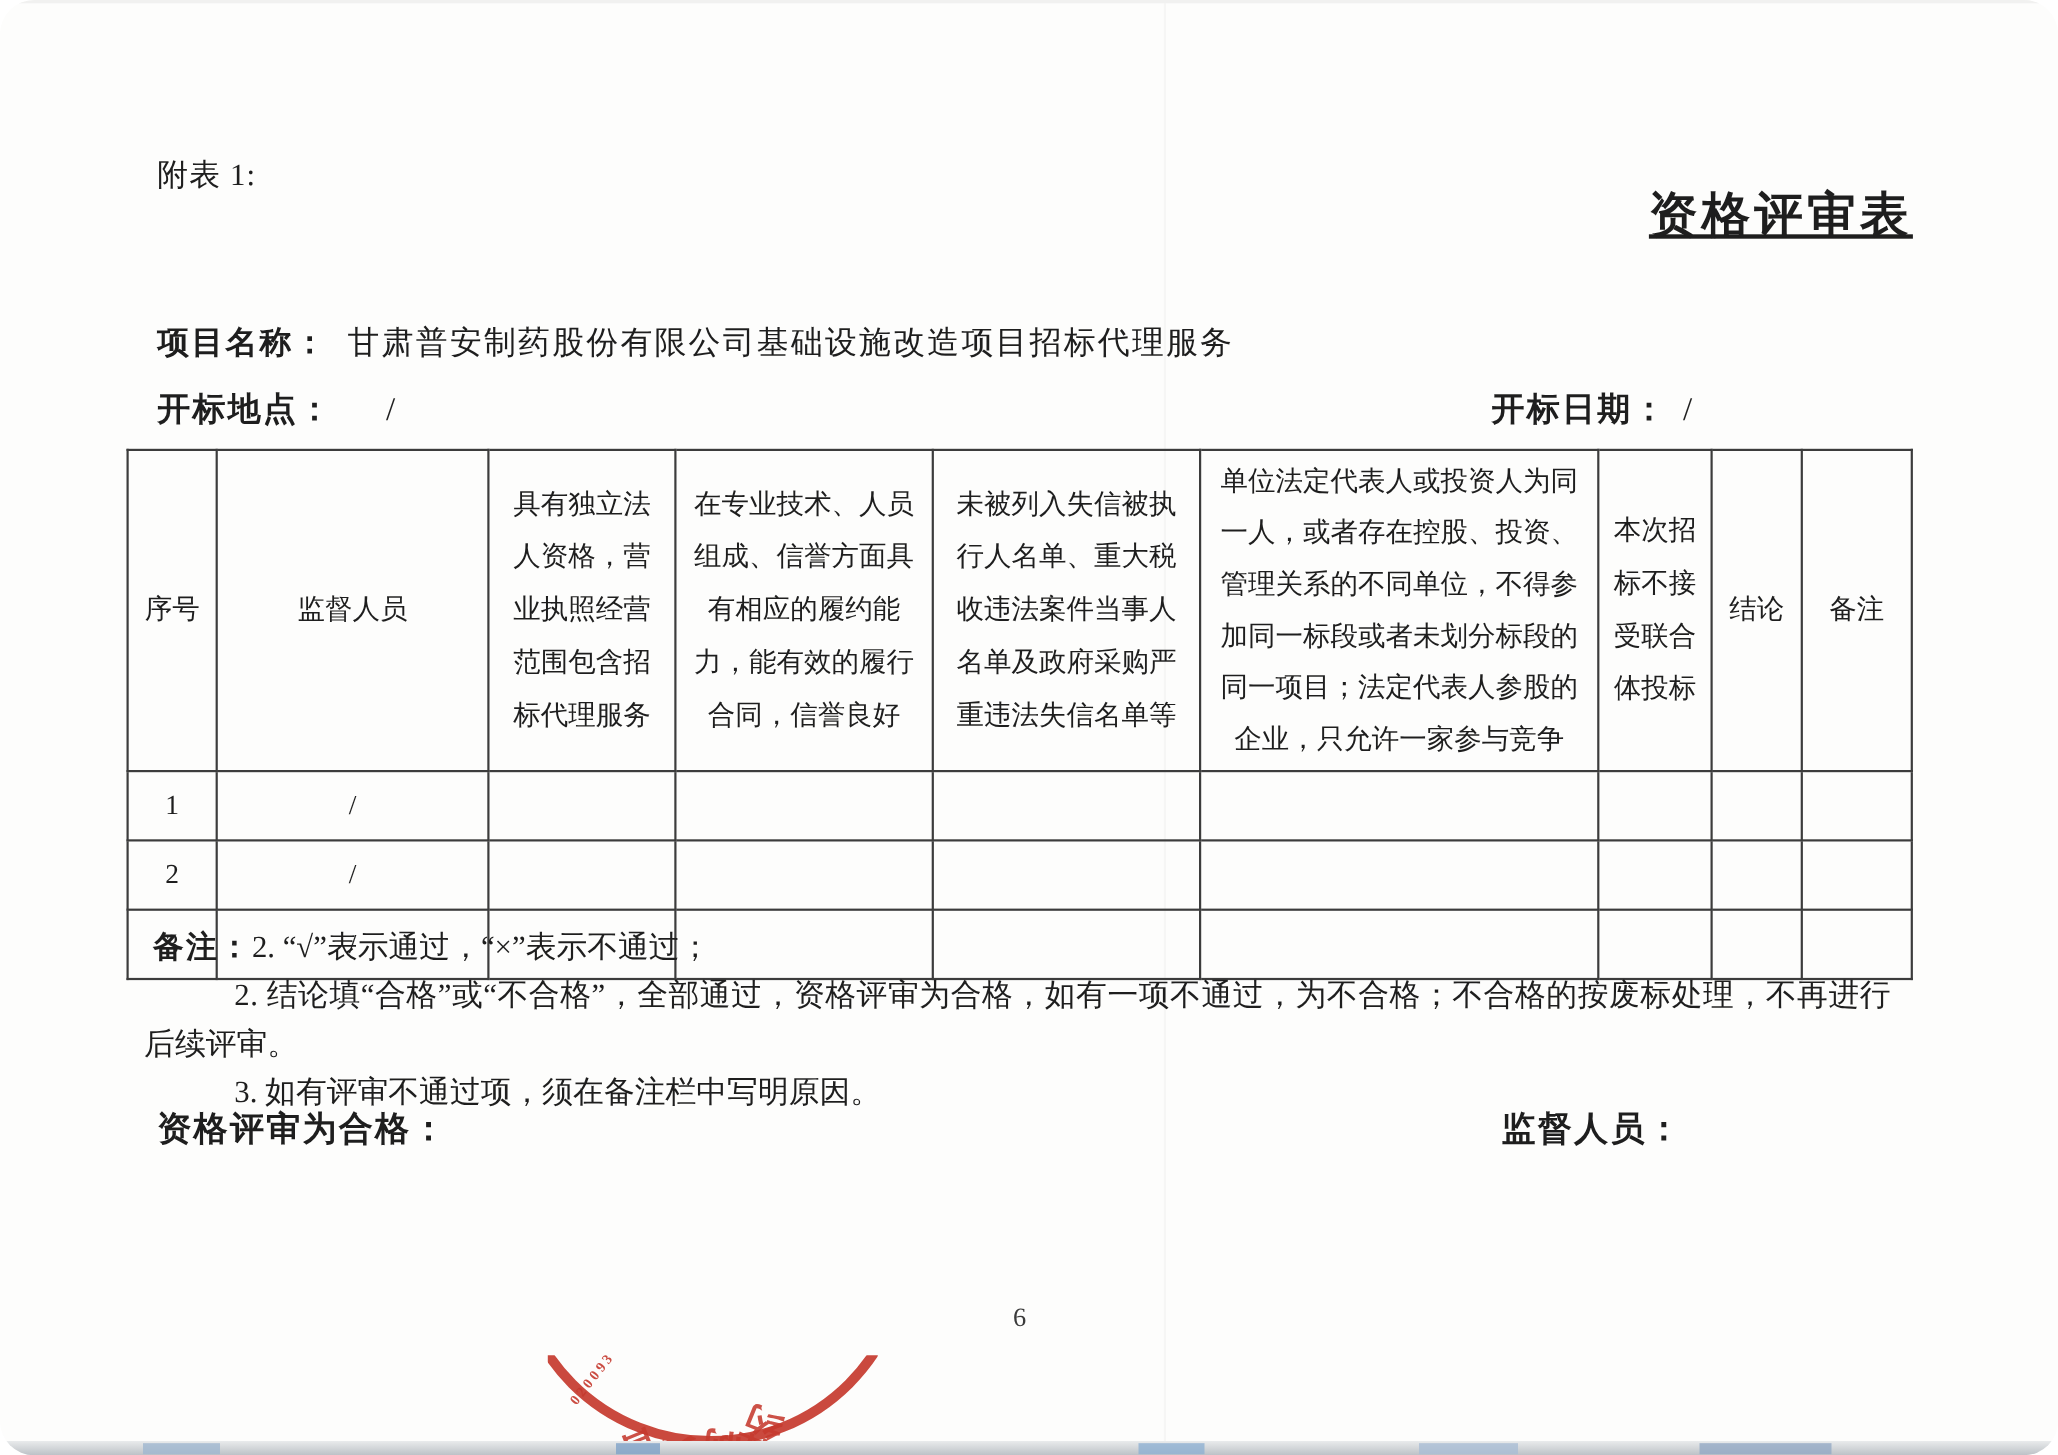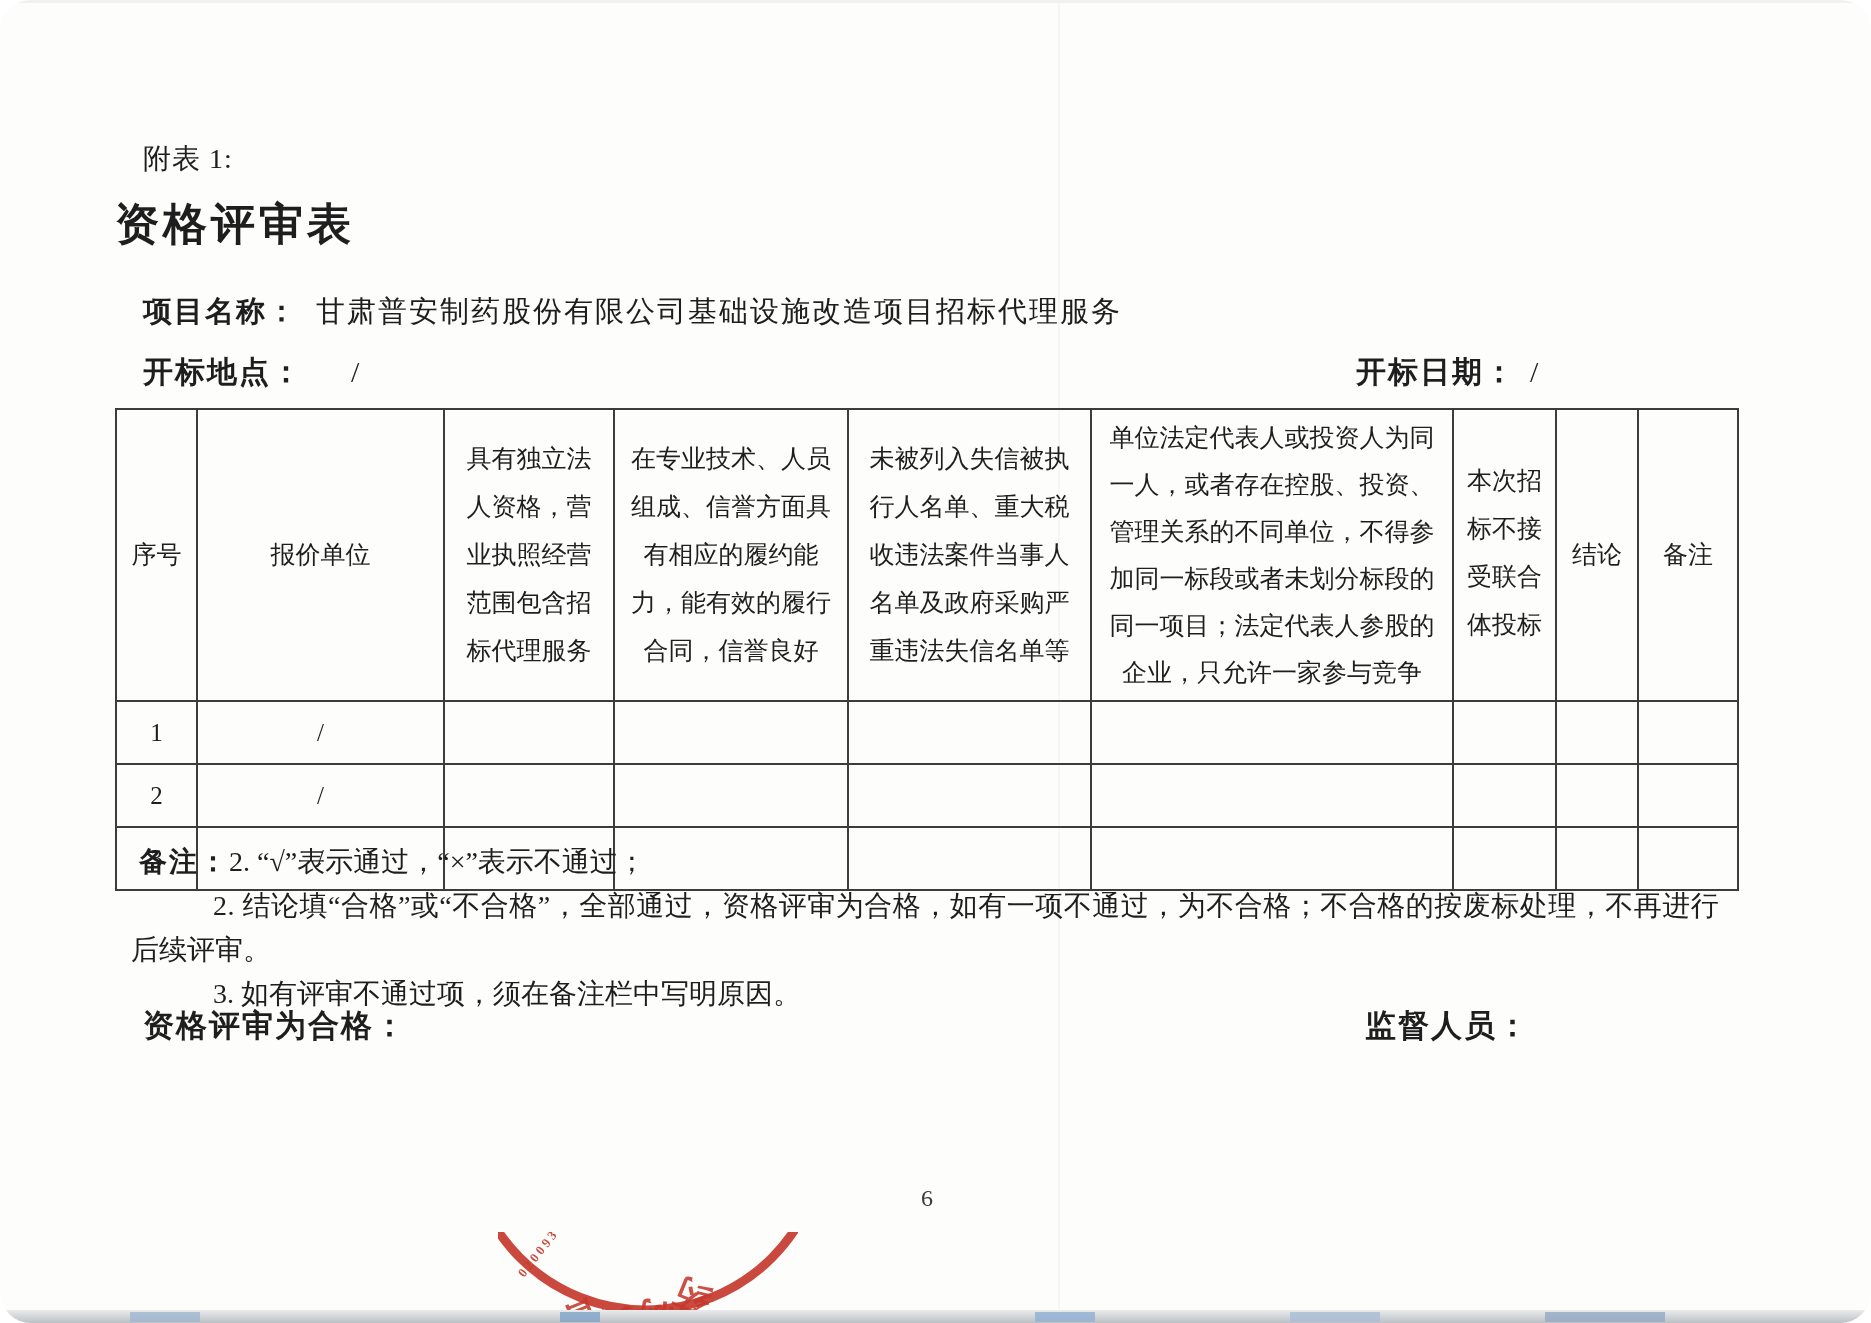--- a/index.html
+++ b/index.html
@@ -37,23 +37,24 @@
   .speck-d { left: 1290px; width: 90px;  background: #a9bdd4; }
   .speck-e { left: 1545px; width: 120px; background: #93a9c4; }
 
   .content { position: absolute; left: 115px; top: 0; width: 1624px; }
 
   .appendix-label {
     position: absolute; left: 28px; top: 140px;
     font-size: 28px; letter-spacing: 1px;
   }
   .doc-title {
-    position: absolute; left: 0; top: 195px; width: 100%;
-    text-align: left; font-size: 44px; font-weight: bold;
+    position: absolute; left: 0; top: 166px; width: 100%;
+    text-align: right; font-size: 44px; font-weight: bold;
     letter-spacing: 4px;
+    text-decoration: underline;
   }
   .project-line {
     position: absolute; left: 28px; top: 292px;
     font-size: 29px; white-space: nowrap;
   }
   .project-line .lbl { font-weight: bold; letter-spacing: 2px; }
   .project-line .val { margin-left: 18px; letter-spacing: 2px; }
 
   .open-line { position: absolute; left: 0; top: 352px; width: 100%; font-size: 30px; }
   .open-place { position: absolute; left: 28px; white-space: nowrap; }
@@ -71,21 +72,21 @@
     border: 2px solid #3c3c3c;
     text-align: center; vertical-align: middle;
     font-weight: normal;
     overflow: hidden;
   }
   table.qual thead tr { height: 238px; }
   table.qual th {
     font-size: 25px; line-height: 48px; padding: 4px 10px;
   }
   table.qual th.hdr-wide { line-height: 47px; padding: 4px 8px; }
-  table.qual th.hdr-narrow { padding: 4px 6px; font-family: Liberation Mono, monospace; }
+  table.qual th.hdr-narrow { padding: 4px 6px; }
   table.qual tbody tr { height: 63px; }
   table.qual td { font-size: 25px; }
 
   .notes {
     position: absolute; left: 24px; top: 840px; width: 1740px;
     font-size: 28px; line-height: 44px;
   }
   .notes .row1 { white-space: nowrap; }
   .notes .notes-label { font-weight: bold; letter-spacing: 2px; }
   .notes .row2 { margin-left: 74px; letter-spacing: 0.5px; }
@@ -141,21 +142,21 @@
         <col style="width:234px">
           <col style="width:243px">
           <col style="width:362px">
         <col style="width:103px">
           <col style="width:82px">
           <col style="width:100px">
       </colgroup>
       <thead>
         <tr>
           <th>序号</th>
-          <th>报价单位</th>
+          <th>监督人员</th>
           <th>具有独立法人资格，营业执照经营范围包含招标代理服务</th>
           <th>在专业技术、人员组成、信誉方面具有相应的履约能力，能有效的履行合同，信誉良好</th>
           <th>未被列入失信被执行人名单、重大税收违法案件当事人名单及政府采购严重违法失信名单等</th>
           <th class="hdr-wide">单位法定代表人或投资人为同一人，或者存在控股、投资、管理关系的不同单位，不得参加同一标段或者未划分标段的同一项目；法定代表人参股的企业，只允许一家参与竞争</th>
           <th class="hdr-narrow">本次招标不接受联合体投标</th>
           <th>结论</th>
           <th>备注</th>
         </tr>
       </thead>
       <tbody>

